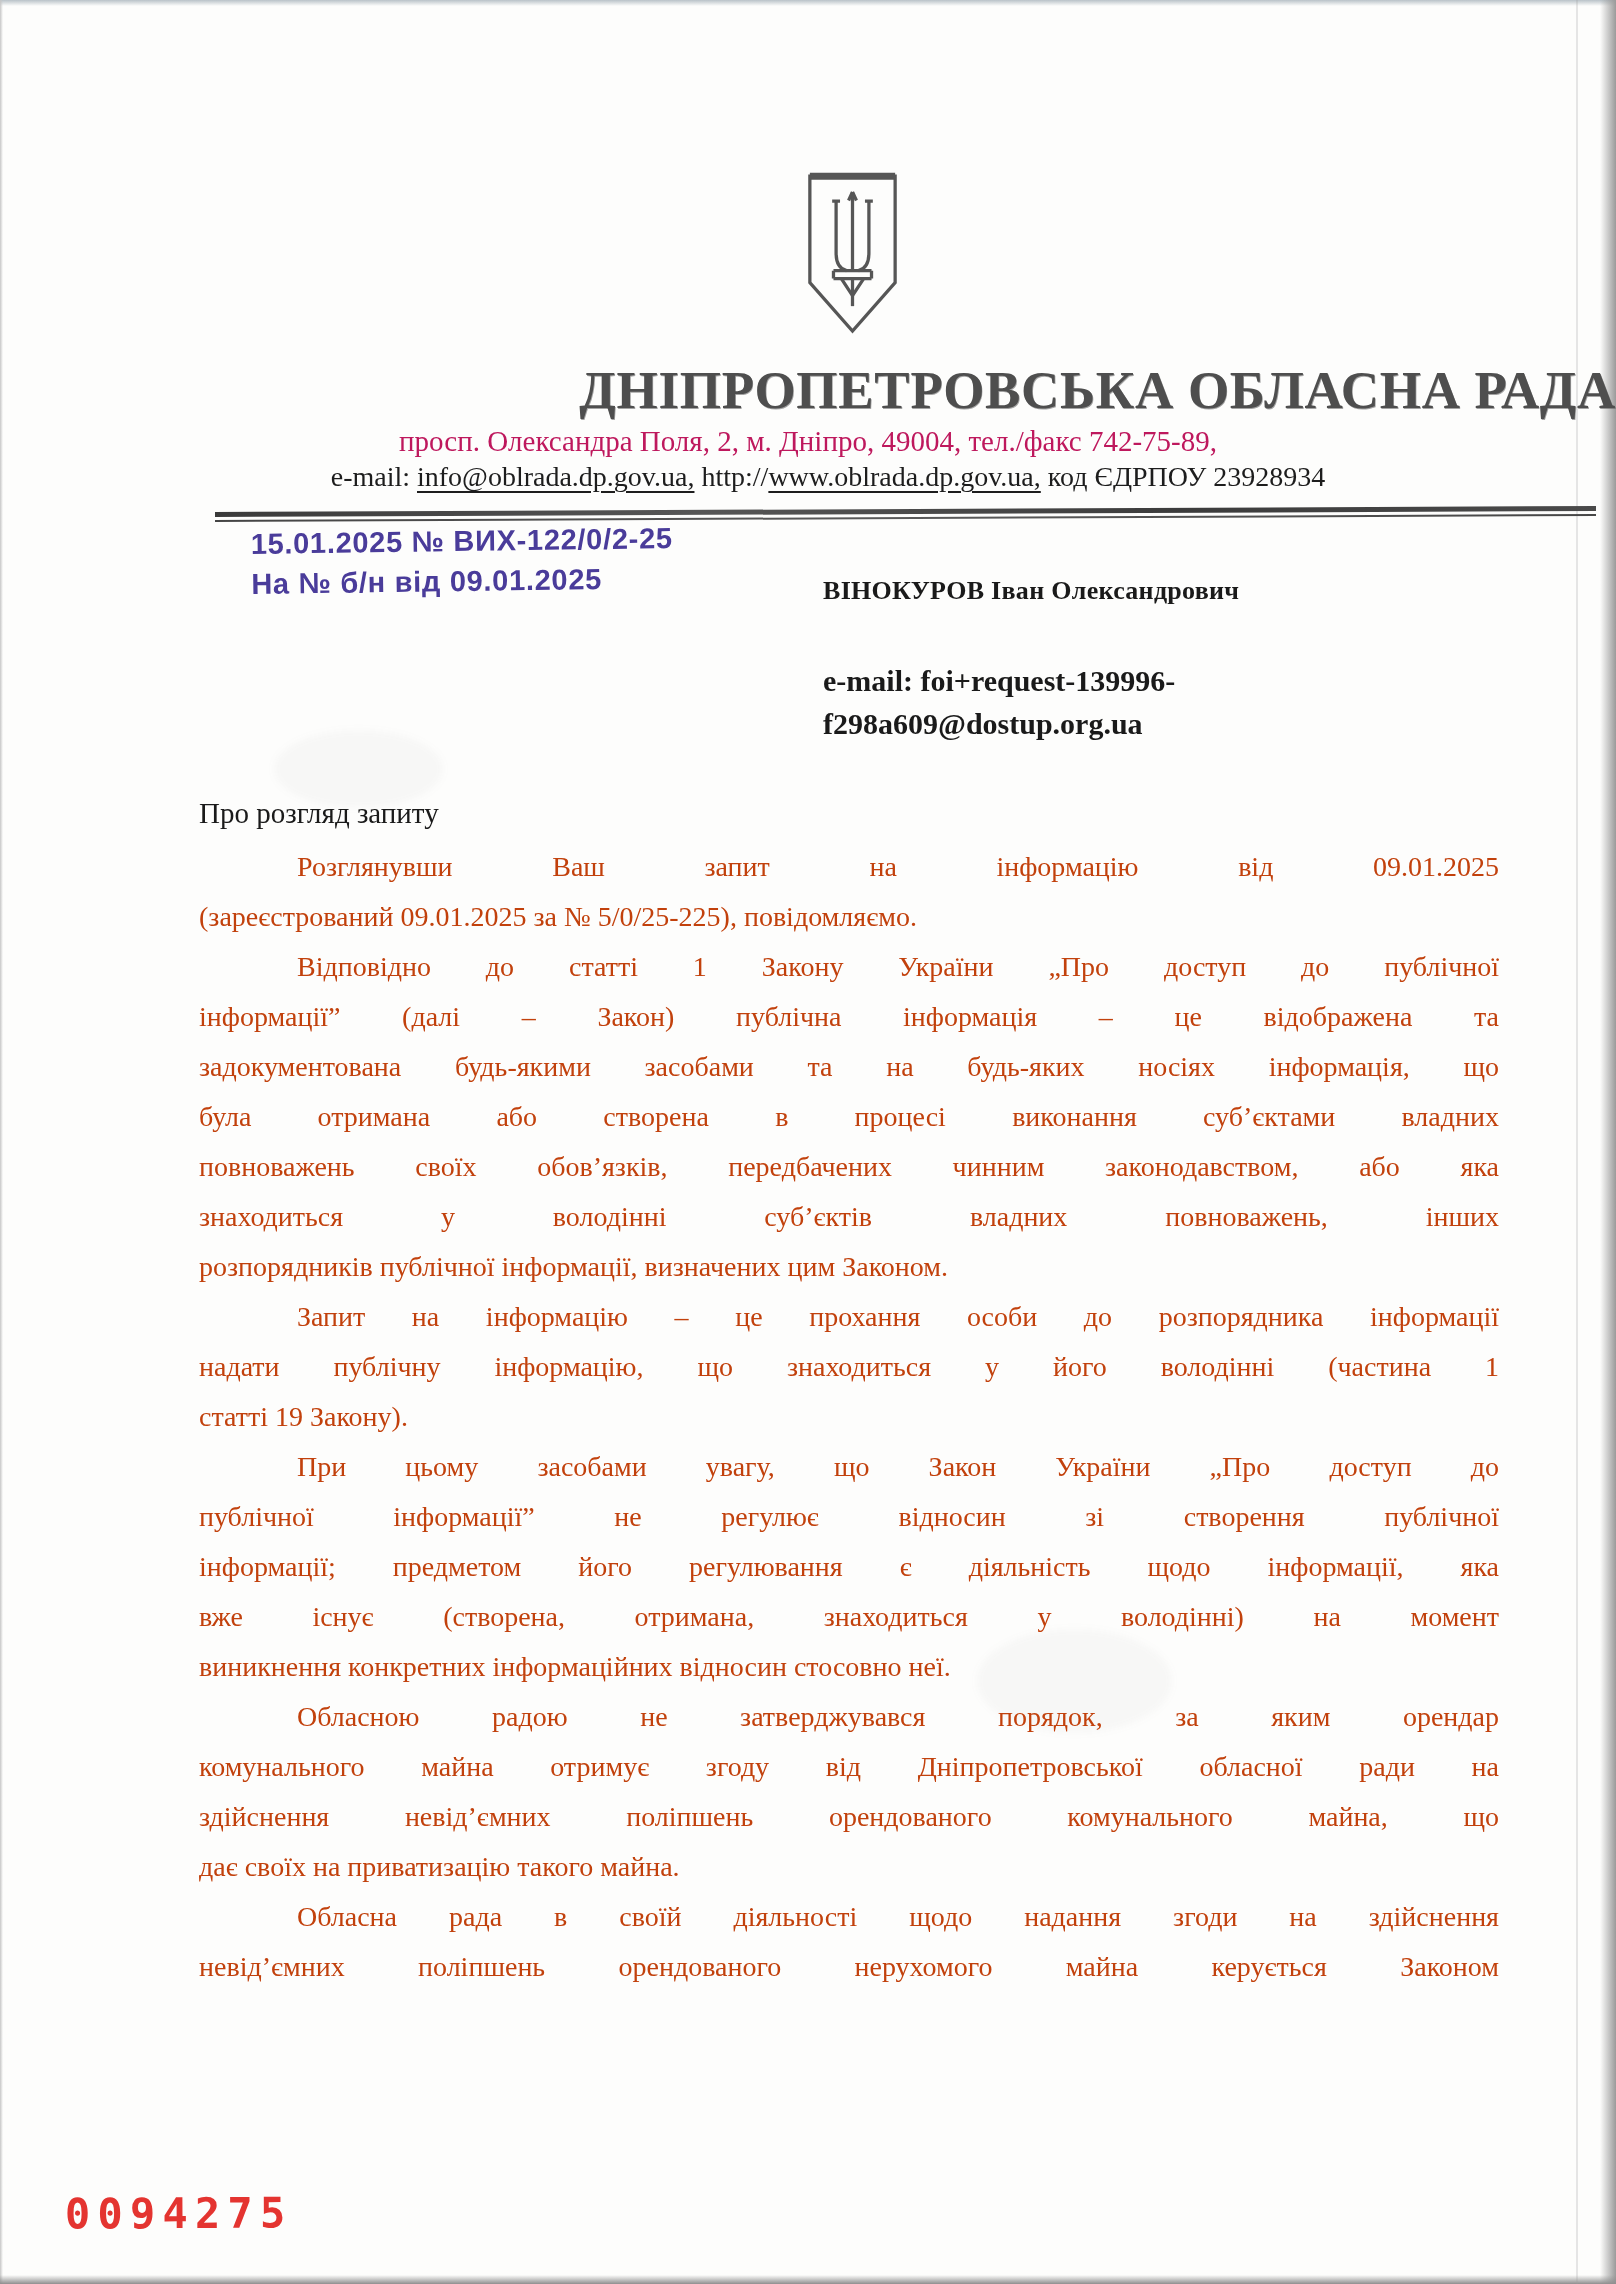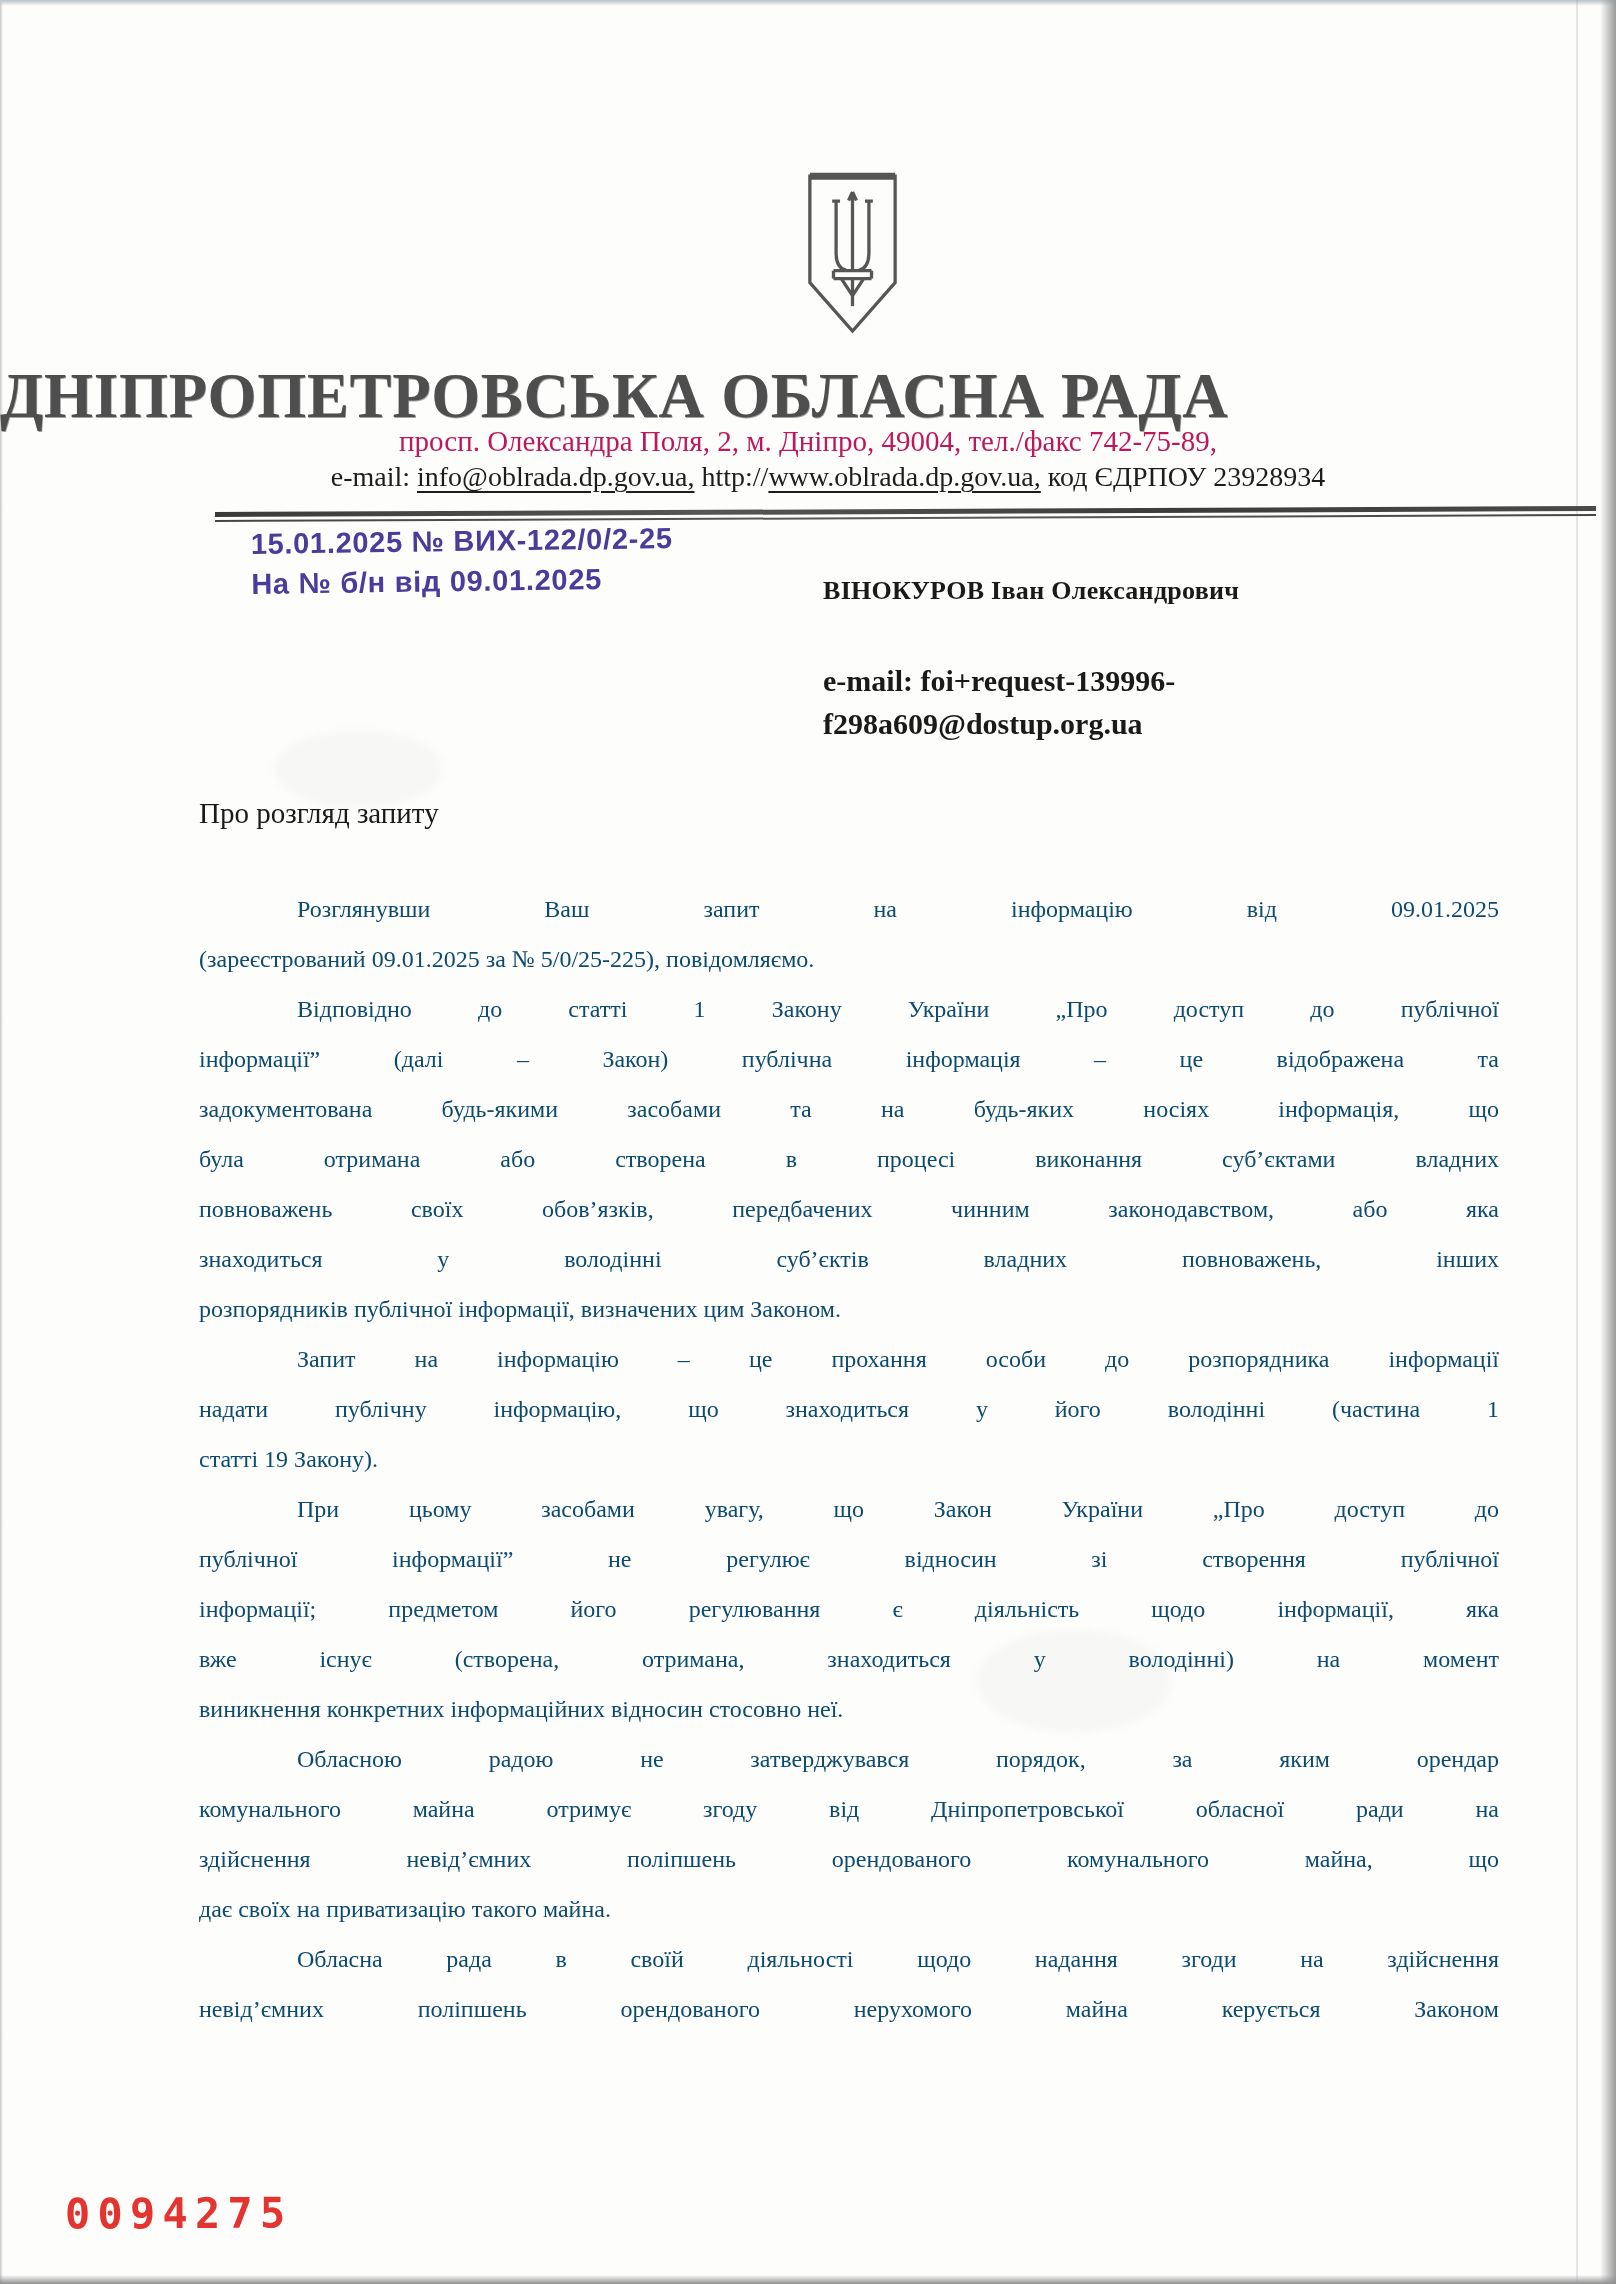--- a/index.html
+++ b/index.html
@@ -27,22 +27,22 @@
     background:linear-gradient(to bottom,rgba(255,255,255,0),#8f8f8f);}
   .fold-line{position:absolute;right:38px;top:0;width:2px;height:100%;
     background:rgba(160,160,160,0.25);}
 
   
   .emblem{position:absolute;left:803px;top:171px;width:99px;height:164px;}
 
   
   .org-name{
     position:absolute;left:0;top:360px;width:100%;
-    text-align:left;
-    font-size:63px;font-weight:bold;letter-spacing:0.7px;
+    text-align:right;
+    font-size:53px;font-weight:bold;letter-spacing:0.7px;
     color:#4e4e4e;
     text-shadow:0.7px 0.7px 0 rgba(90,90,90,.55);
     white-space:nowrap;
   }
   .address-line{
     position:absolute;left:0;top:425px;width:100%;
     text-align:center;font-size:29px;color:#be185d;white-space:nowrap;
   }
   .contact-line{
     position:absolute;left:0;top:461px;width:100%;
@@ -72,22 +72,22 @@
   
   .recipient{position:absolute;left:823px;top:576px;width:625px;}
   .recipient .name{font-size:26px;font-weight:bold;white-space:nowrap;letter-spacing:0.3px;}
   .recipient .email{margin-top:53px;font-size:30px;font-weight:bold;line-height:43px;}
 
   
   .subject{position:absolute;left:199px;top:797px;font-size:29px;}
 
   
   .letter-body{
-    position:absolute;left:199px;top:884px;width:1300px;
-    font-size:24px;line-height:50px;color:#0c4a6e;
+    position:absolute;left:199px;top:842px;width:1300px;
+    font-size:28px;line-height:50px;color:#c2410c;
   }
   .body-line{
     text-align:justify;
     text-align-last:justify;
     white-space:normal;
   }
   .body-line.first{text-indent:98px;}
   .body-line.para-end{text-align-last:left;}
 
   

